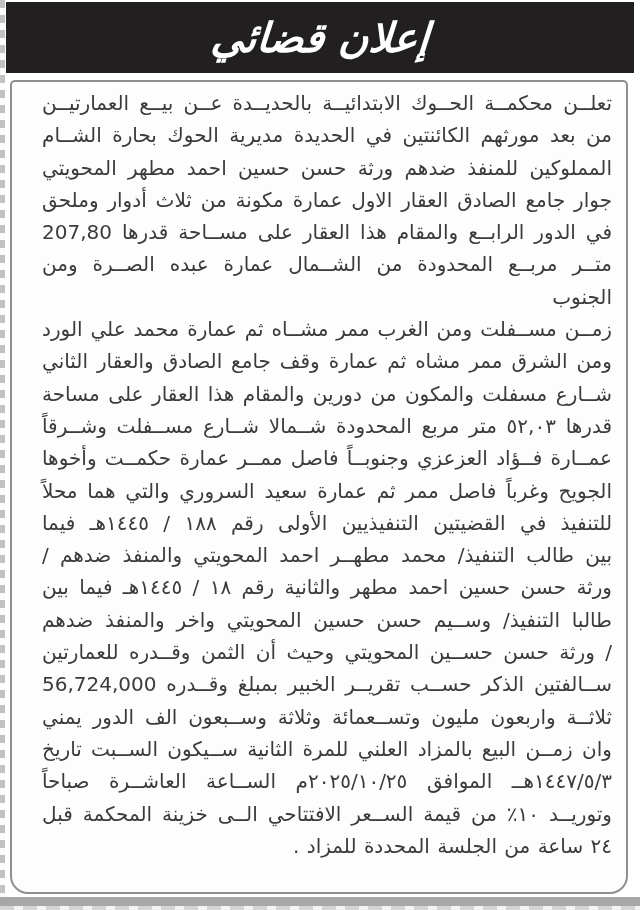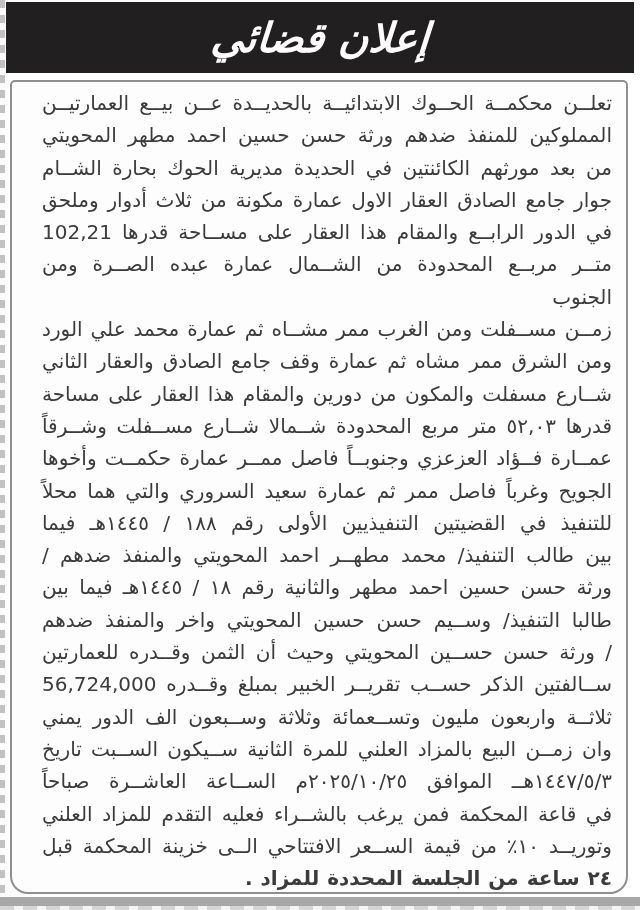--- a/index.html
+++ b/index.html
@@ -63,21 +63,20 @@
     text-align: justify;
     text-align-last: justify;
     font-size: 20px;
     line-height: 32.3px;
     color: var(--body-fg, #3b3b3b);
     white-space: normal;
     word-spacing: 1px;
   }
   .line:last-child {
     text-align-last: right;
-    font-weight: bold;
   }
   
   .bottom-band {
     position: absolute;
     left: 0; top: 897px;
     width: 640px; height: 9px;
     background: #a7a7a7;
   }
   .bottom-dashes {
     position: absolute;
@@ -94,41 +93,40 @@
 
   <div class="left-edge"></div>
 
   <div class="header-bar">
     <div class="header-title">إعلان قضائي</div>
   </div>
 
   <div class="notice-box">
     <div class="notice-body">
         <div class="line" dir="rtl">تعلــن محكمــة الحــوك الابتدائيــة بالحديــدة عــن بيــع العمارتيــن</div>
+        <div class="line" dir="rtl">من بعد مورثهم الكائنتين في الحديدة مديرية الحوك بحارة الشــام</div>
         <div class="line" dir="rtl">المملوكين للمنفذ ضدهم ورثة حسن حسين احمد مطهر المحويتي</div>
-        <div class="line" dir="rtl">من بعد مورثهم الكائنتين في الحديدة مديرية الحوك بحارة الشــام</div>
         <div class="line" dir="rtl">جوار جامع الصادق العقار الاول عمارة مكونة من ثلاث أدوار وملحق</div>
-        <div class="line" dir="rtl">في الدور الرابــع والمقام هذا العقار على مســاحة قدرها 102,21</div>
+        <div class="line" dir="rtl">في الدور الرابــع والمقام هذا العقار على مســاحة قدرها 207,80</div>
         <div class="line" dir="rtl">متــر مربــع المحدودة من الشــمال عمارة عبده الصــرة ومن الجنوب</div>
         <div class="line" dir="rtl">زمــن مســفلت ومن الغرب ممر مشــاه ثم عمارة محمد علي الورد</div>
         <div class="line" dir="rtl">ومن الشرق ممر مشاه ثم عمارة وقف جامع الصادق والعقار الثاني</div>
         <div class="line" dir="rtl">شــارع مسفلت والمكون من دورين والمقام هذا العقار على مساحة</div>
         <div class="line" dir="rtl">قدرها ٥٢,٠٣ متر مربع المحدودة شــمالا شــارع مســفلت وشــرقاً</div>
         <div class="line" dir="rtl">عمــارة فــؤاد العزعزي وجنوبــاً فاصل ممــر عمارة حكمــت وأخوها</div>
         <div class="line" dir="rtl">الجويح وغرباً فاصل ممر ثم عمارة سعيد السروري والتي هما محلاً</div>
         <div class="line" dir="rtl">للتنفيذ في القضيتين التنفيذيين الأولى رقم ١٨٨ / ١٤٤٥هـ فيما</div>
         <div class="line" dir="rtl">بين طالب التنفيذ/ محمد مطهــر احمد المحويتي والمنفذ ضدهم /</div>
         <div class="line" dir="rtl">ورثة حسن حسين احمد مطهر والثانية رقم ١٨ / ١٤٤٥هـ فيما بين</div>
         <div class="line" dir="rtl">طالبا التنفيذ/ وســيم حسن حسين المحويتي واخر والمنفذ ضدهم</div>
         <div class="line" dir="rtl">/ ورثة حسن حســين المحويتي وحيث أن الثمن وقــدره للعمارتين</div>
         <div class="line" dir="rtl">ســالفتين الذكر حســب تقريــر الخبير بمبلغ وقــدره 56,724,000</div>
         <div class="line" dir="rtl">ثلاثــة واربعون مليون وتســعمائة وثلاثة وســبعون الف الدور يمني</div>
         <div class="line" dir="rtl">وان زمــن البيع بالمزاد العلني للمرة الثانية ســيكون الســبت تاريخ</div>
         <div class="line" dir="rtl">١٤٤٧/٥/٣هــ الموافق ٢٠٢٥/١٠/٢٥م الســاعة العاشــرة صباحاً</div>
-        <div class="line" dir="rtl">في قاعة المحكمة فمن يرغب بالشــراء فعليه التقدم للمزاد العلني</div>
         <div class="line" dir="rtl">وتوريــد ١٠٪ من قيمة الســعر الافتتاحي الــى خزينة المحكمة قبل</div>
         <div class="line" dir="rtl">٢٤ ساعة من الجلسة المحددة للمزاد .</div>
       </div>
   </div>
 
   <div class="bottom-band"></div>
   <div class="bottom-dashes"></div>
 
 </div>
 

